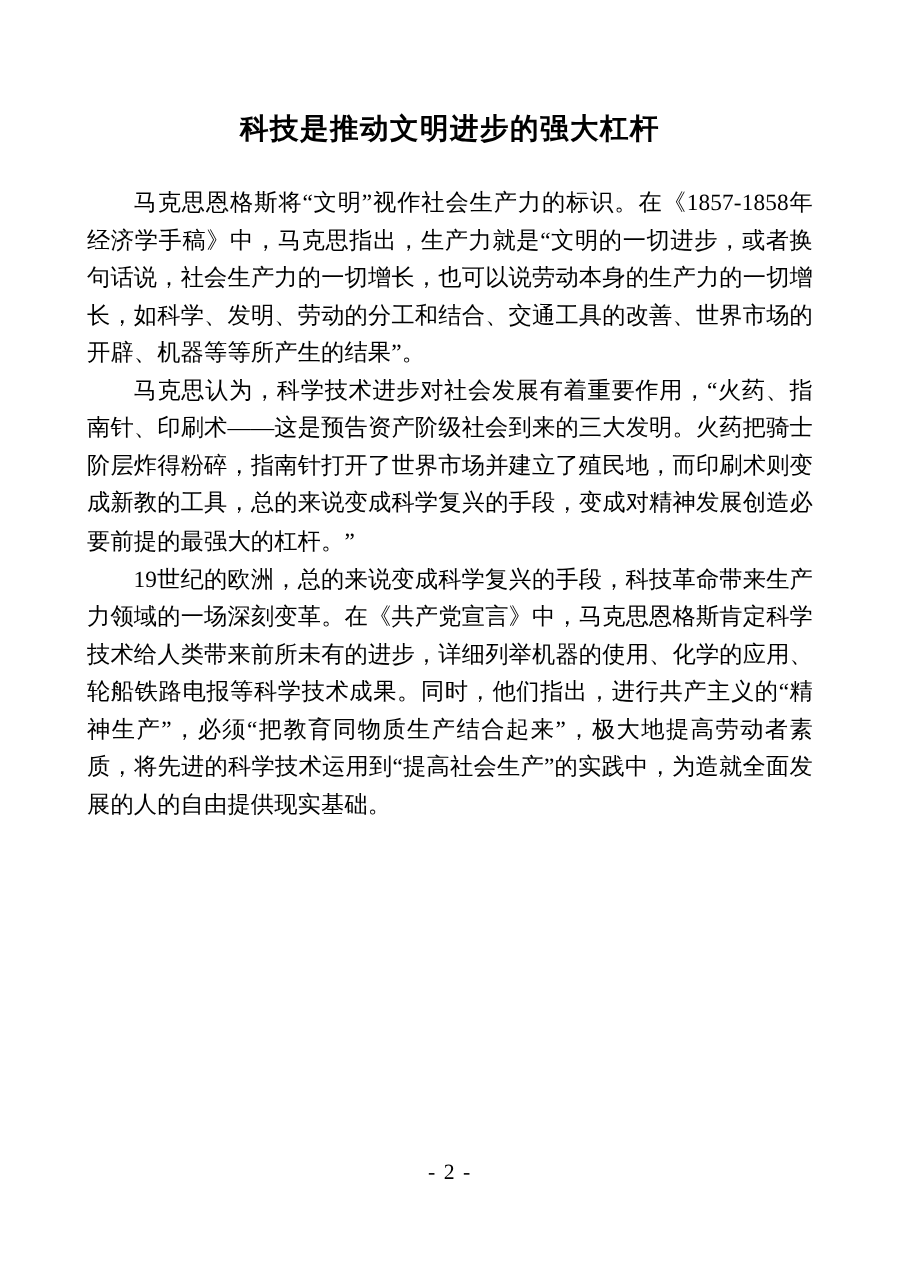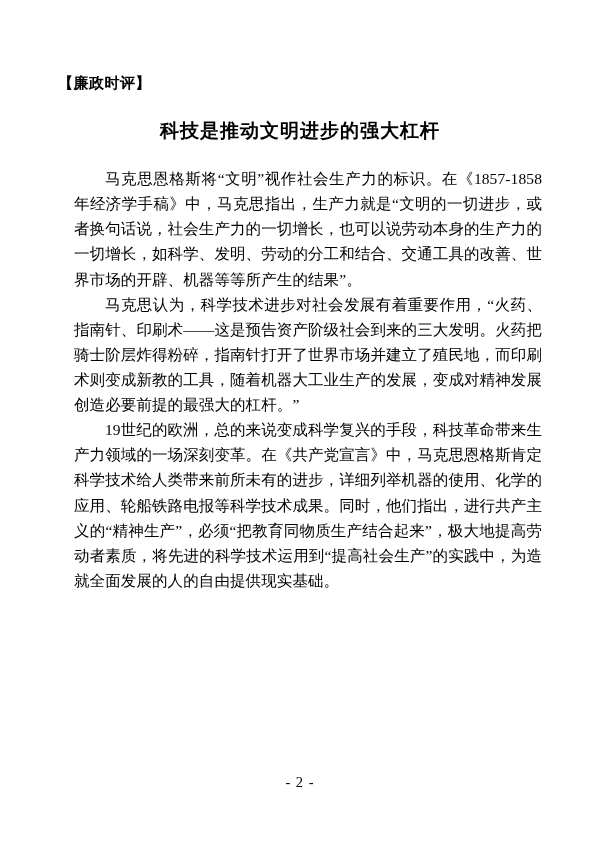--- a/index.html
+++ b/index.html
@@ -41,44 +41,43 @@
   }
   .body-text {
     font-size: 15.5px;
     line-height: 1.62;
     text-align: justify;
     text-justify: inter-ideograph;
     margin: 0;
     letter-spacing: 0.1px;
   }
   .body-text p {
-    margin: 0 0 0 16px;
+    margin: 0 0 0 0;
     text-indent: 2em;
   }
   .page-number {
     position: absolute;
     left: 0;
     right: 0;
     bottom: 58px;
     text-align: center;
     font-size: 14.5px;
     font-family: "Liberation Serif", "DejaVu Serif", serif;
     letter-spacing: 1px;
   }
 </style>
 </head>
 <body>
 
 <div class="page">
 
-  <div class="category-tag">【廉政时评】</div>
 
   <h1 class="doc-title">科技是推动文明进步的强大杠杆</h1>
 
   <div class="body-text">
     <p>马克思恩格斯将“文明”视作社会生产力的标识。在《1857-1858年经济学手稿》中，马克思指出，生产力就是“文明的一切进步，或者换句话说，社会生产力的一切增长，也可以说劳动本身的生产力的一切增长，如科学、发明、劳动的分工和结合、交通工具的改善、世界市场的开辟、机器等等所产生的结果”。</p>
-    <p>马克思认为，科学技术进步对社会发展有着重要作用，“火药、指南针、印刷术——这是预告资产阶级社会到来的三大发明。火药把骑士阶层炸得粉碎，指南针打开了世界市场并建立了殖民地，而印刷术则变成新教的工具，随着机器大工业生产的发展，变成对精神发展创造必要前提的最强大的杠杆。”</p>
+    <p>马克思认为，科学技术进步对社会发展有着重要作用，“火药、指南针、印刷术——这是预告资产阶级社会到来的三大发明。火药把骑士阶层炸得粉碎，指南针打开了世界市场并建立了殖民地，而印刷术则变成新教的工具，总的来说变成科学复兴的手段，变成对精神发展创造必要前提的最强大的杠杆。”</p>
     <p>19世纪的欧洲，总的来说变成科学复兴的手段，科技革命带来生产力领域的一场深刻变革。在《共产党宣言》中，马克思恩格斯肯定科学技术给人类带来前所未有的进步，详细列举机器的使用、化学的应用、轮船铁路电报等科学技术成果。同时，他们指出，进行共产主义的“精神生产”，必须“把教育同物质生产结合起来”，极大地提高劳动者素质，将先进的科学技术运用到“提高社会生产”的实践中，为造就全面发展的人的自由提供现实基础。</p>
   </div>
 
   <div class="page-number">- 2 -</div>
 
 </div>
 
 </body></html>

